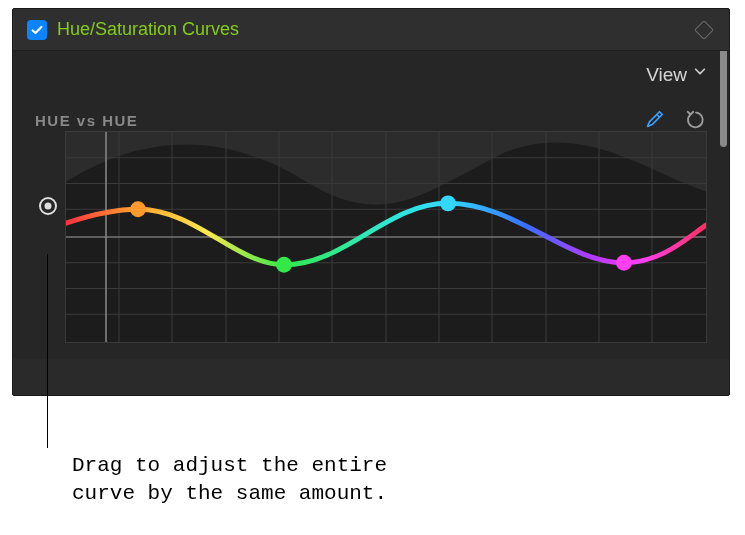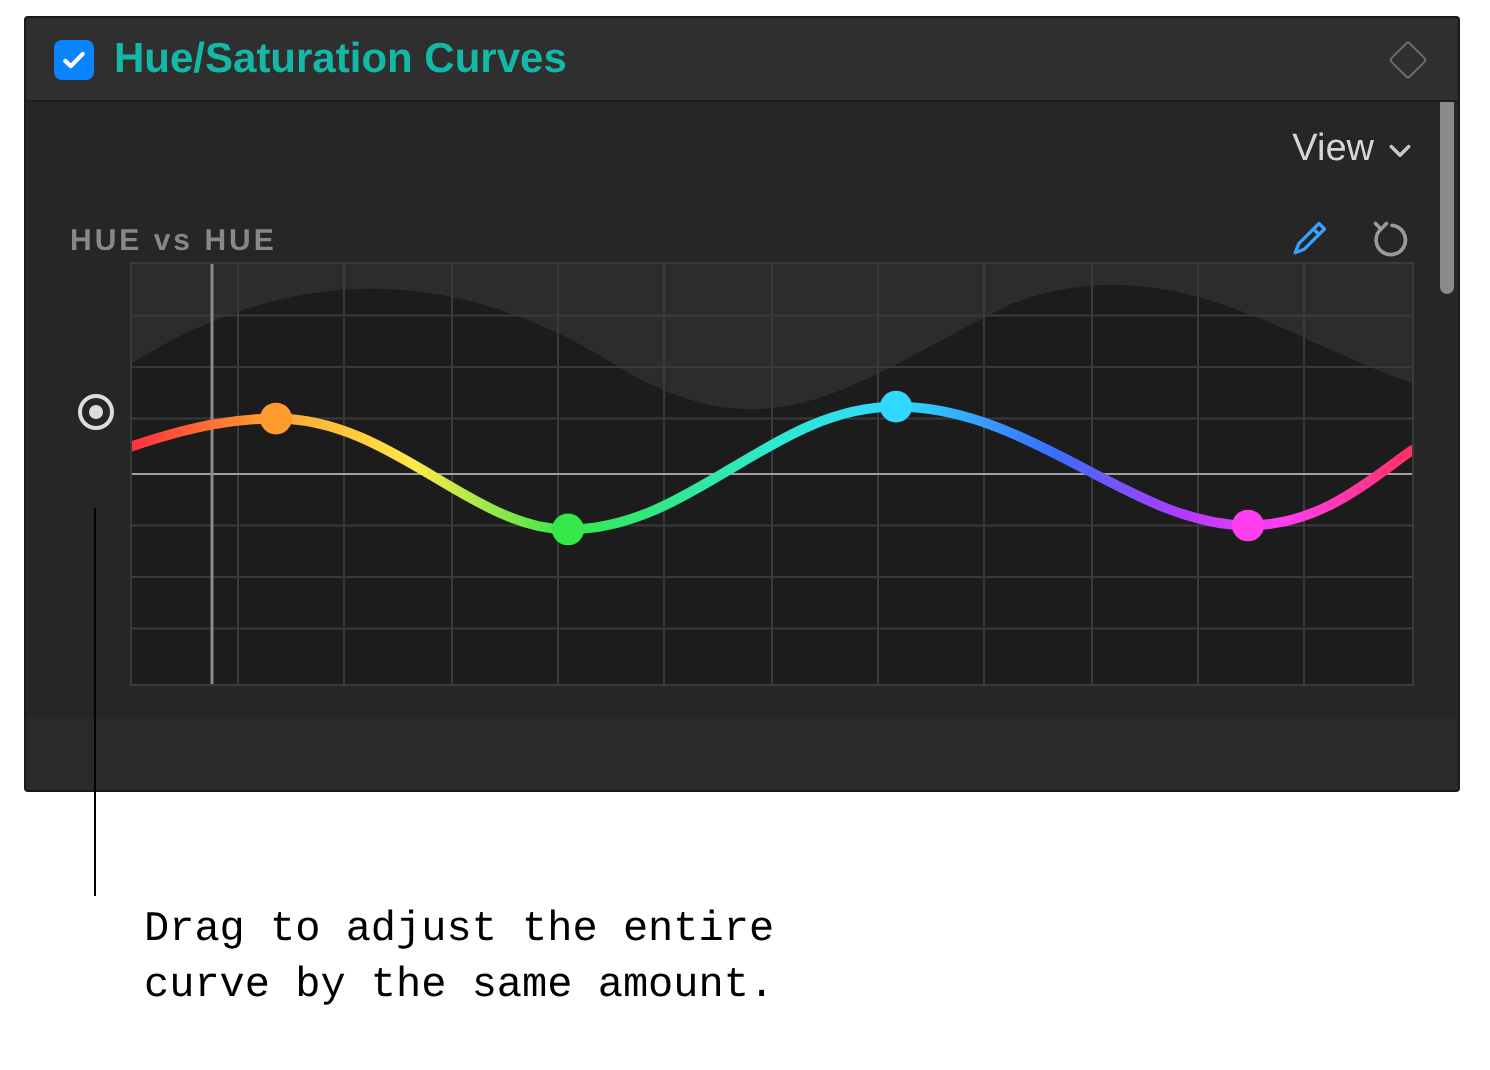--- a/index.html
+++ b/index.html
@@ -45,23 +45,23 @@
     height: 20px;
     border-radius: 4px;
     background: #0a84ff;
     display: flex;
     align-items: center;
     justify-content: center;
     margin-right: 10px;
   }
   .checkbox svg { width: 14px; height: 14px; }
   .section-title {
-    color: #14b8a6;
-    font-size: 21px;
-    font-weight: 700;
+    color: #84cc16;
+    font-size: 18px;
+    font-weight: 400;
   }
   .keyframe-diamond {
     position: absolute;
     right: 18px;
     top: 50%;
     transform: translate(0,-50%) rotate(45deg);
     width: 14px;
     height: 14px;
     border: 1.5px solid #6b6b6b;
     border-radius: 2px;
@@ -72,21 +72,21 @@
     display: flex;
     justify-content: flex-end;
     align-items: center;
     padding: 0 22px;
     background: #262626;
   }
   .view-btn {
     color: #d6d6d6;
     font-size: 19px;
     display: flex;
-    align-items: center;
+    align-items: flex-start;
     gap: 6px;
     cursor: pointer;
   }
   .chevron-down { width: 14px; height: 14px; }
   
   .curve-section {
     padding: 10px 22px 16px 22px;
     background: #262626;
   }
   .curve-label-row {

